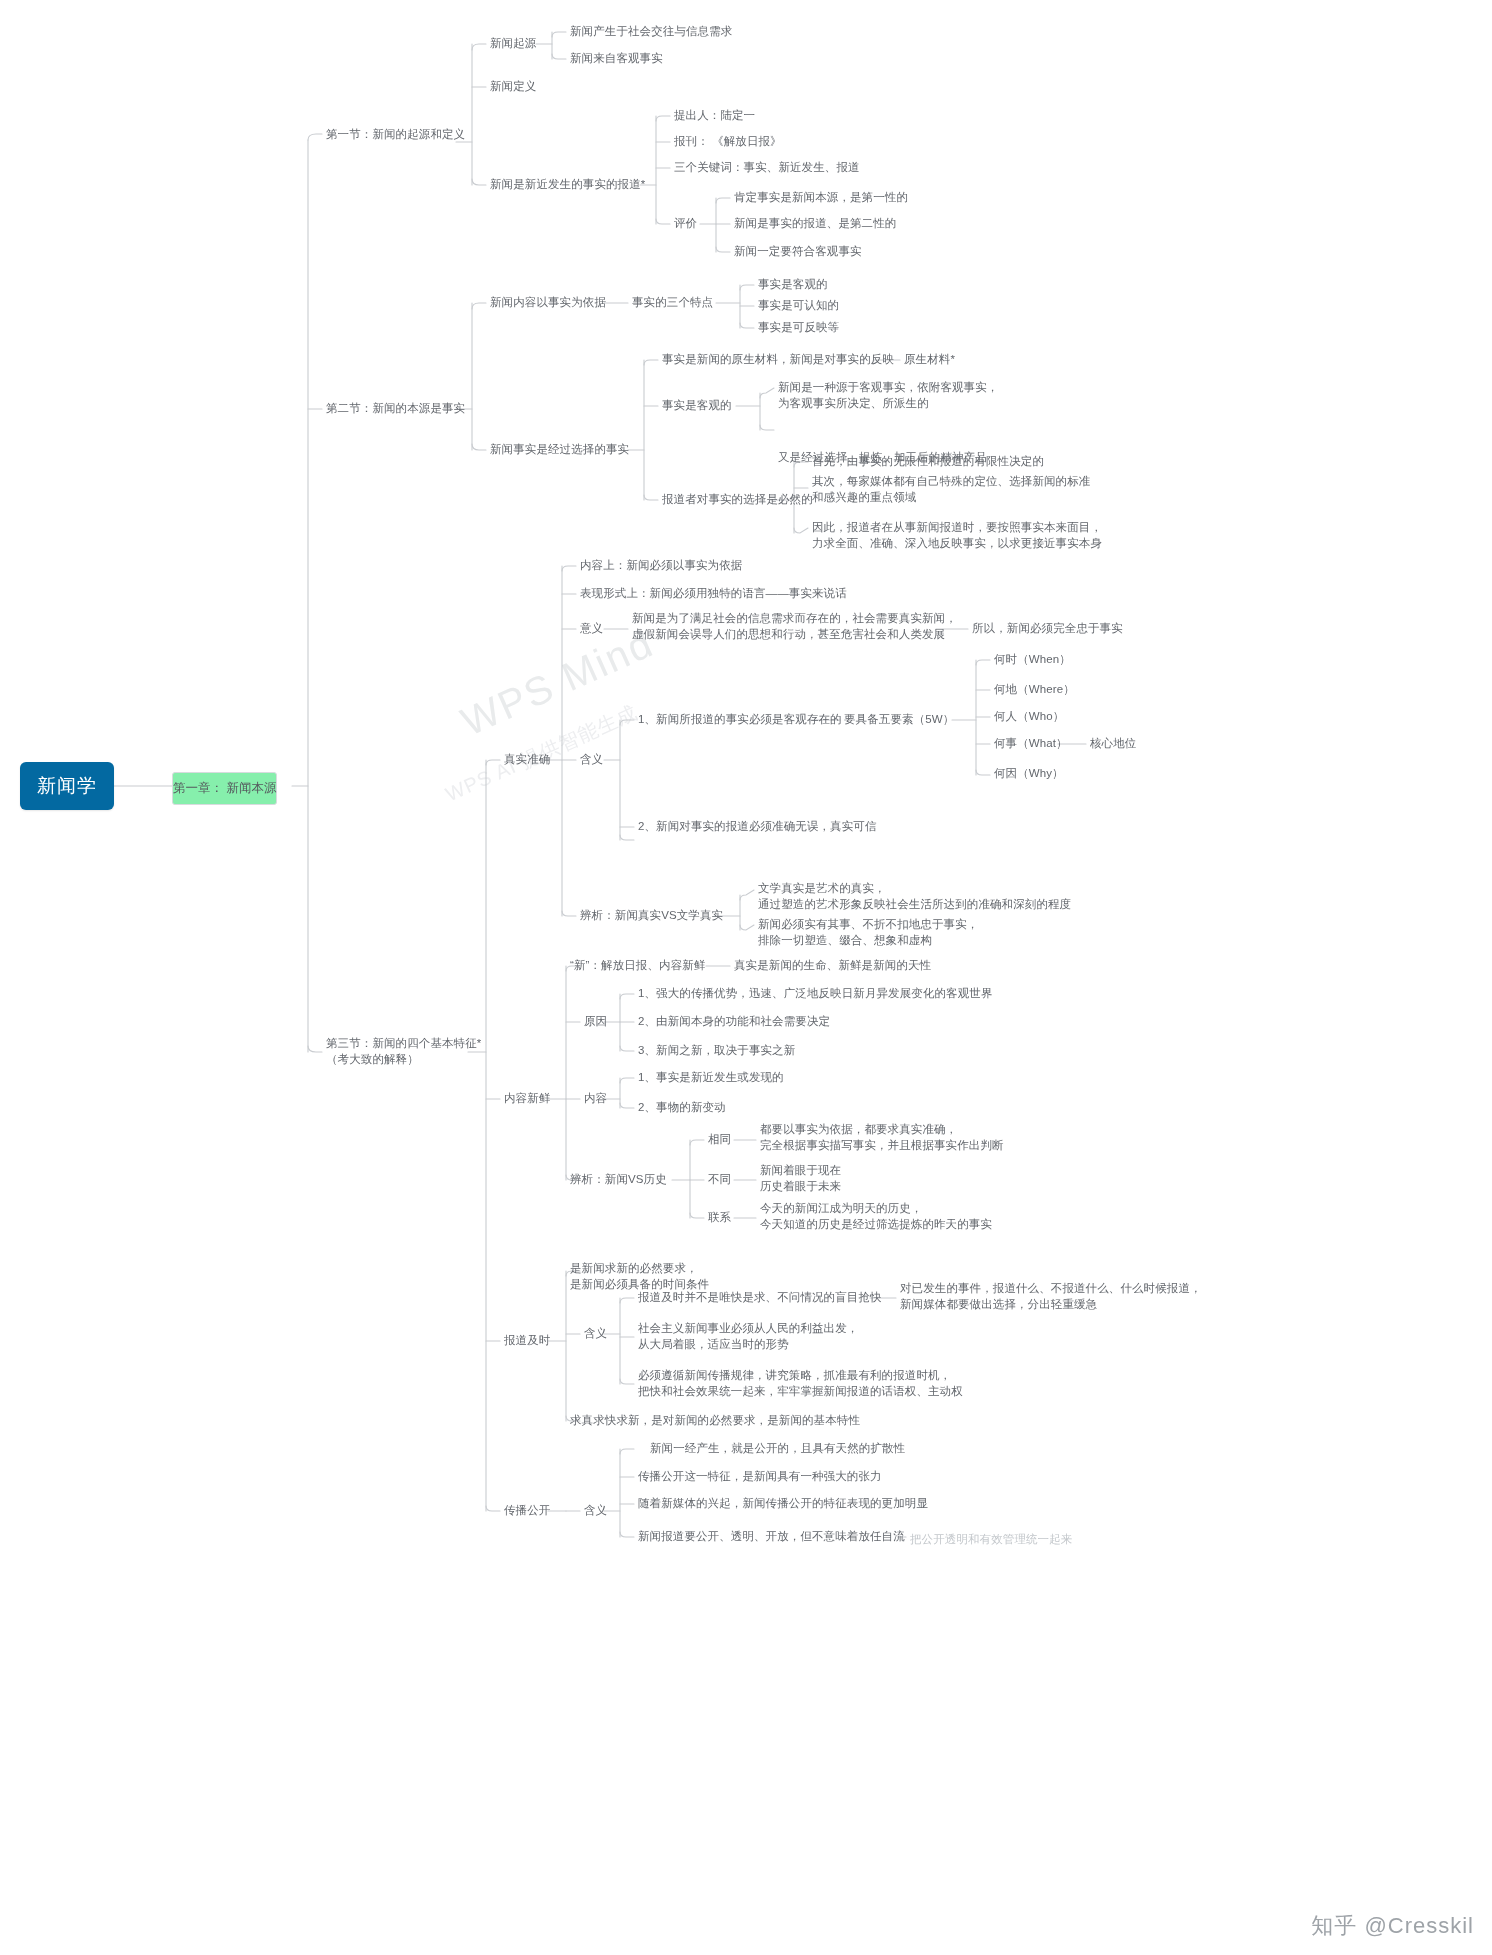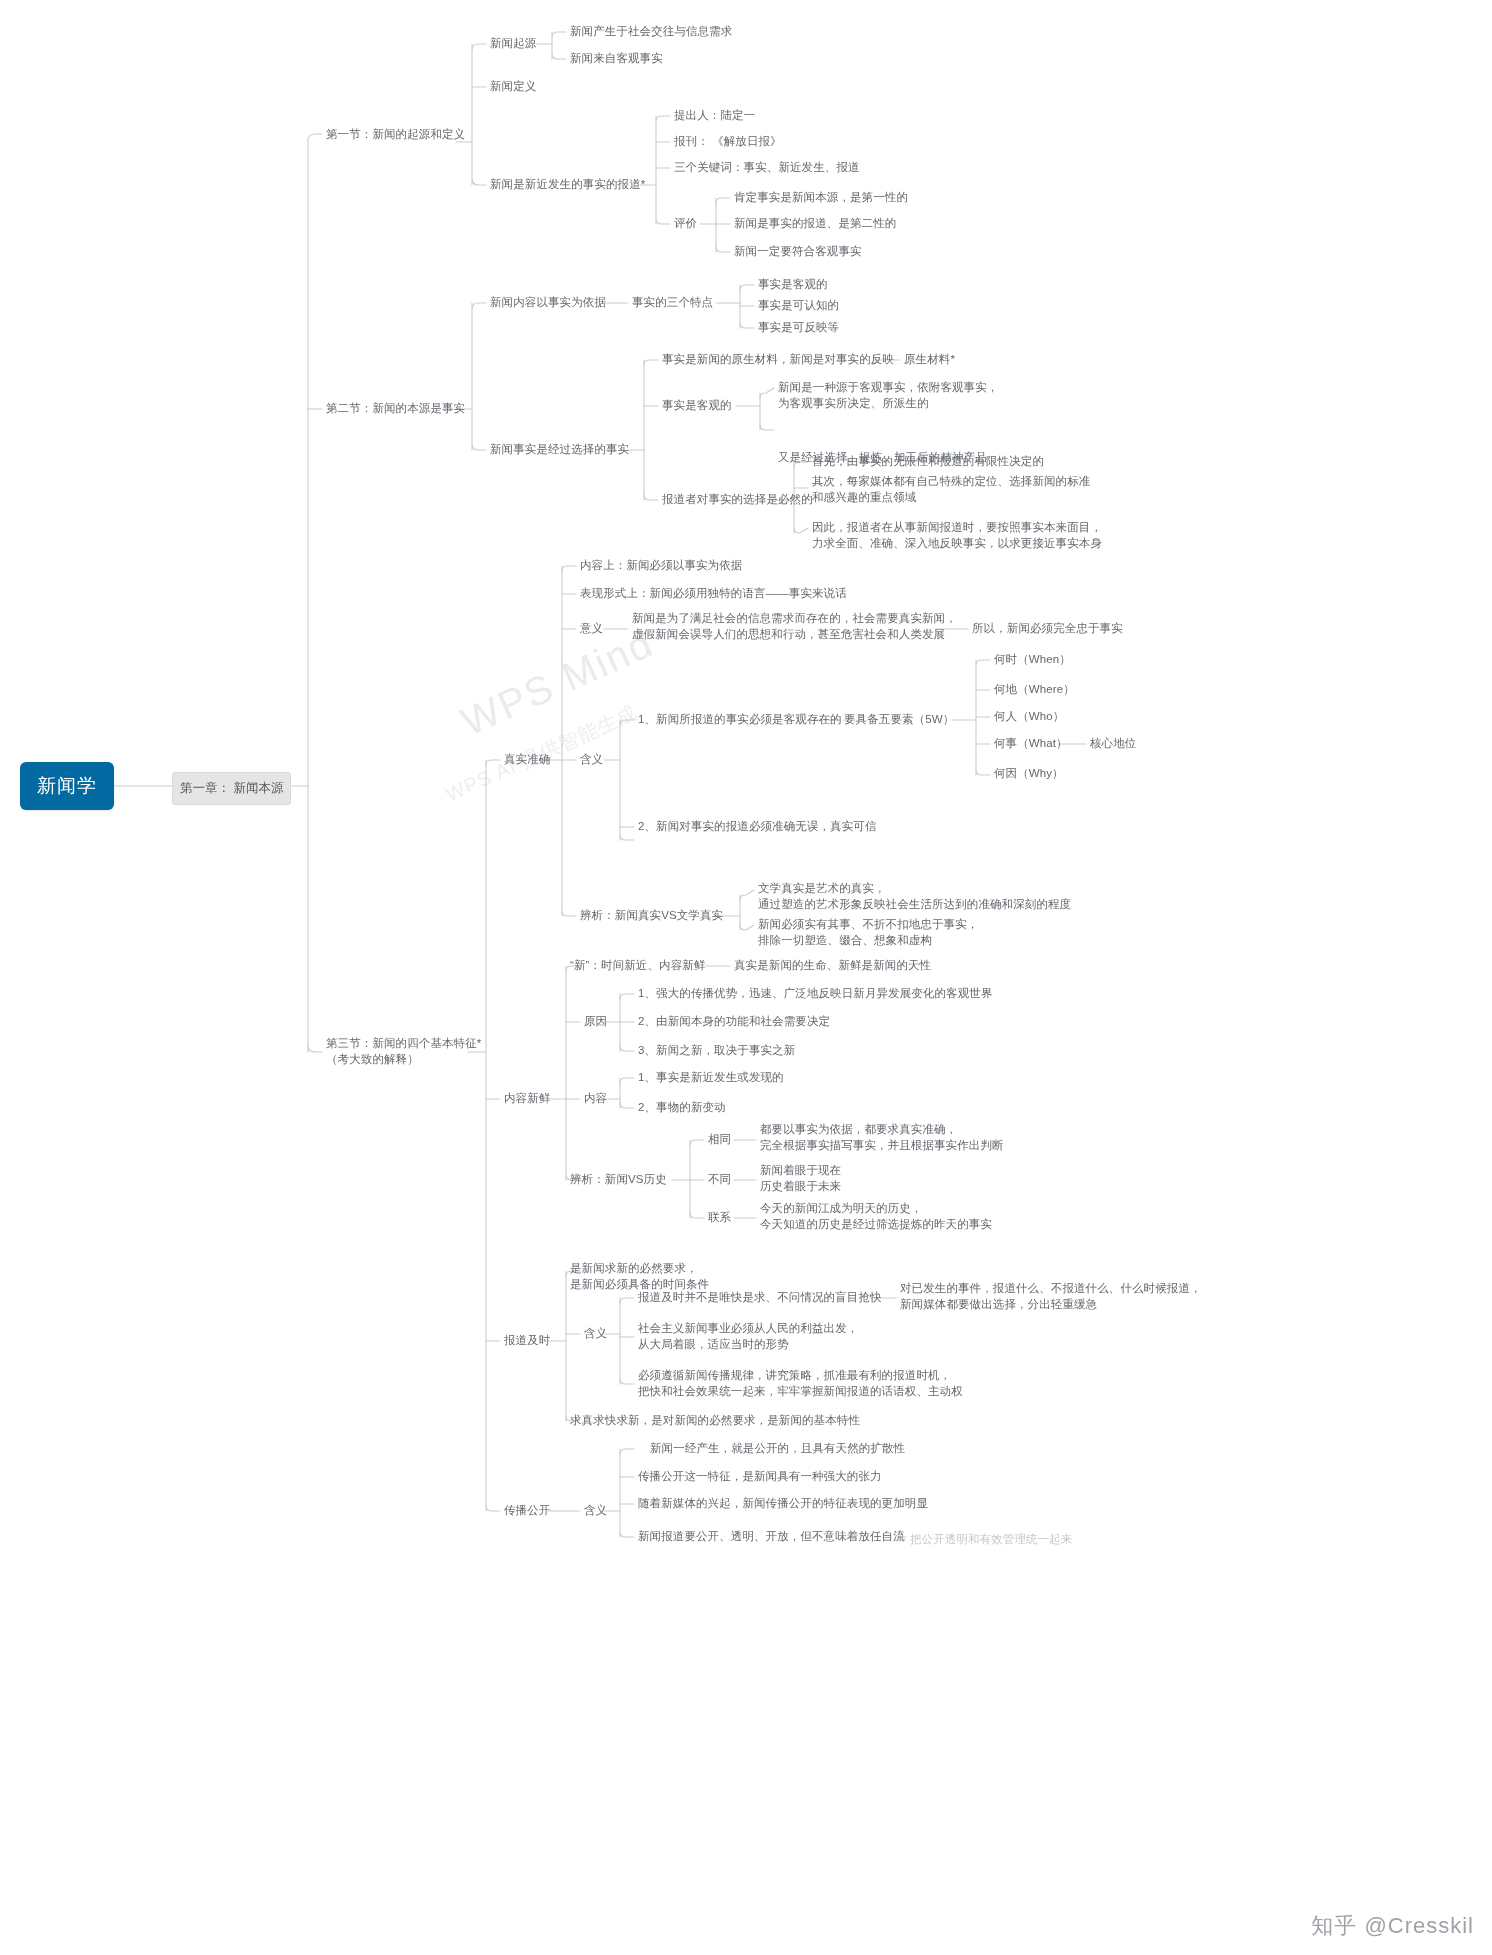--- a/index.html
+++ b/index.html
@@ -29,26 +29,26 @@
     color:#ffffff;
     border-radius:6px;
     font-size:19px;
     padding:11px 17px;
     left:20px; top:762px;
     box-shadow:0 1px 2px rgba(0,0,0,.10);
     letter-spacing:1px;
   }
   .chapter {
     position:absolute;
-    background:#e5e5e5;
+    background:#86efac;
     border:1px solid #d8dbde;
     border-radius:3px;
     font-size:12.5px;
     color:#55585d;
-    padding:7px 7px;
+    padding:7px 0;
     left:172px; top:772px;
     white-space:pre;
     text-align:center;
   }
   .wm {
     position:absolute;
     color:#e9ebec;
     font-size:40px;
     transform:rotate(-24deg);
     letter-spacing:2px;
@@ -303,21 +303,21 @@
   <div class="node" style="left:1090px; top:736px;">核心地位</div>
   <div class="node" style="left:994px; top:766px;">何因（Why）</div>
   <div class="node" style="left:638px; top:819px;">2、新闻对事实的报道必须准确无误，真实可信</div>
   <div class="node" style="left:580px; top:908px;">辨析：新闻真实VS文学真实</div>
   <div class="node" style="left:758px; top:881px;">文学真实是艺术的真实，
 通过塑造的艺术形象反映社会生活所达到的准确和深刻的程度</div>
   <div class="node" style="left:758px; top:917px;">新闻必须实有其事、不折不扣地忠于事实，
 排除一切塑造、缀合、想象和虚构</div>
 
   <div class="node" style="left:504px; top:1091px;">内容新鲜</div>
-  <div class="node" style="left:570px; top:958px;">“新”：时间新近、内容新鲜</div>
+  <div class="node" style="left:570px; top:958px;">“新”：解放日报、内容新鲜</div>
   <div class="node" style="left:734px; top:958px;">真实是新闻的生命、新鲜是新闻的天性</div>
   <div class="node" style="left:584px; top:1014px;">原因</div>
   <div class="node" style="left:638px; top:986px;">1、强大的传播优势，迅速、广泛地反映日新月异发展变化的客观世界</div>
   <div class="node" style="left:638px; top:1014px;">2、由新闻本身的功能和社会需要决定</div>
   <div class="node" style="left:638px; top:1043px;">3、新闻之新，取决于事实之新</div>
   <div class="node" style="left:584px; top:1091px;">内容</div>
   <div class="node" style="left:638px; top:1070px;">1、事实是新近发生或发现的</div>
   <div class="node" style="left:638px; top:1100px;">2、事物的新变动</div>
   <div class="node" style="left:570px; top:1172px;">辨析：新闻VS历史</div>
   <div class="node" style="left:708px; top:1132px;">相同</div>

